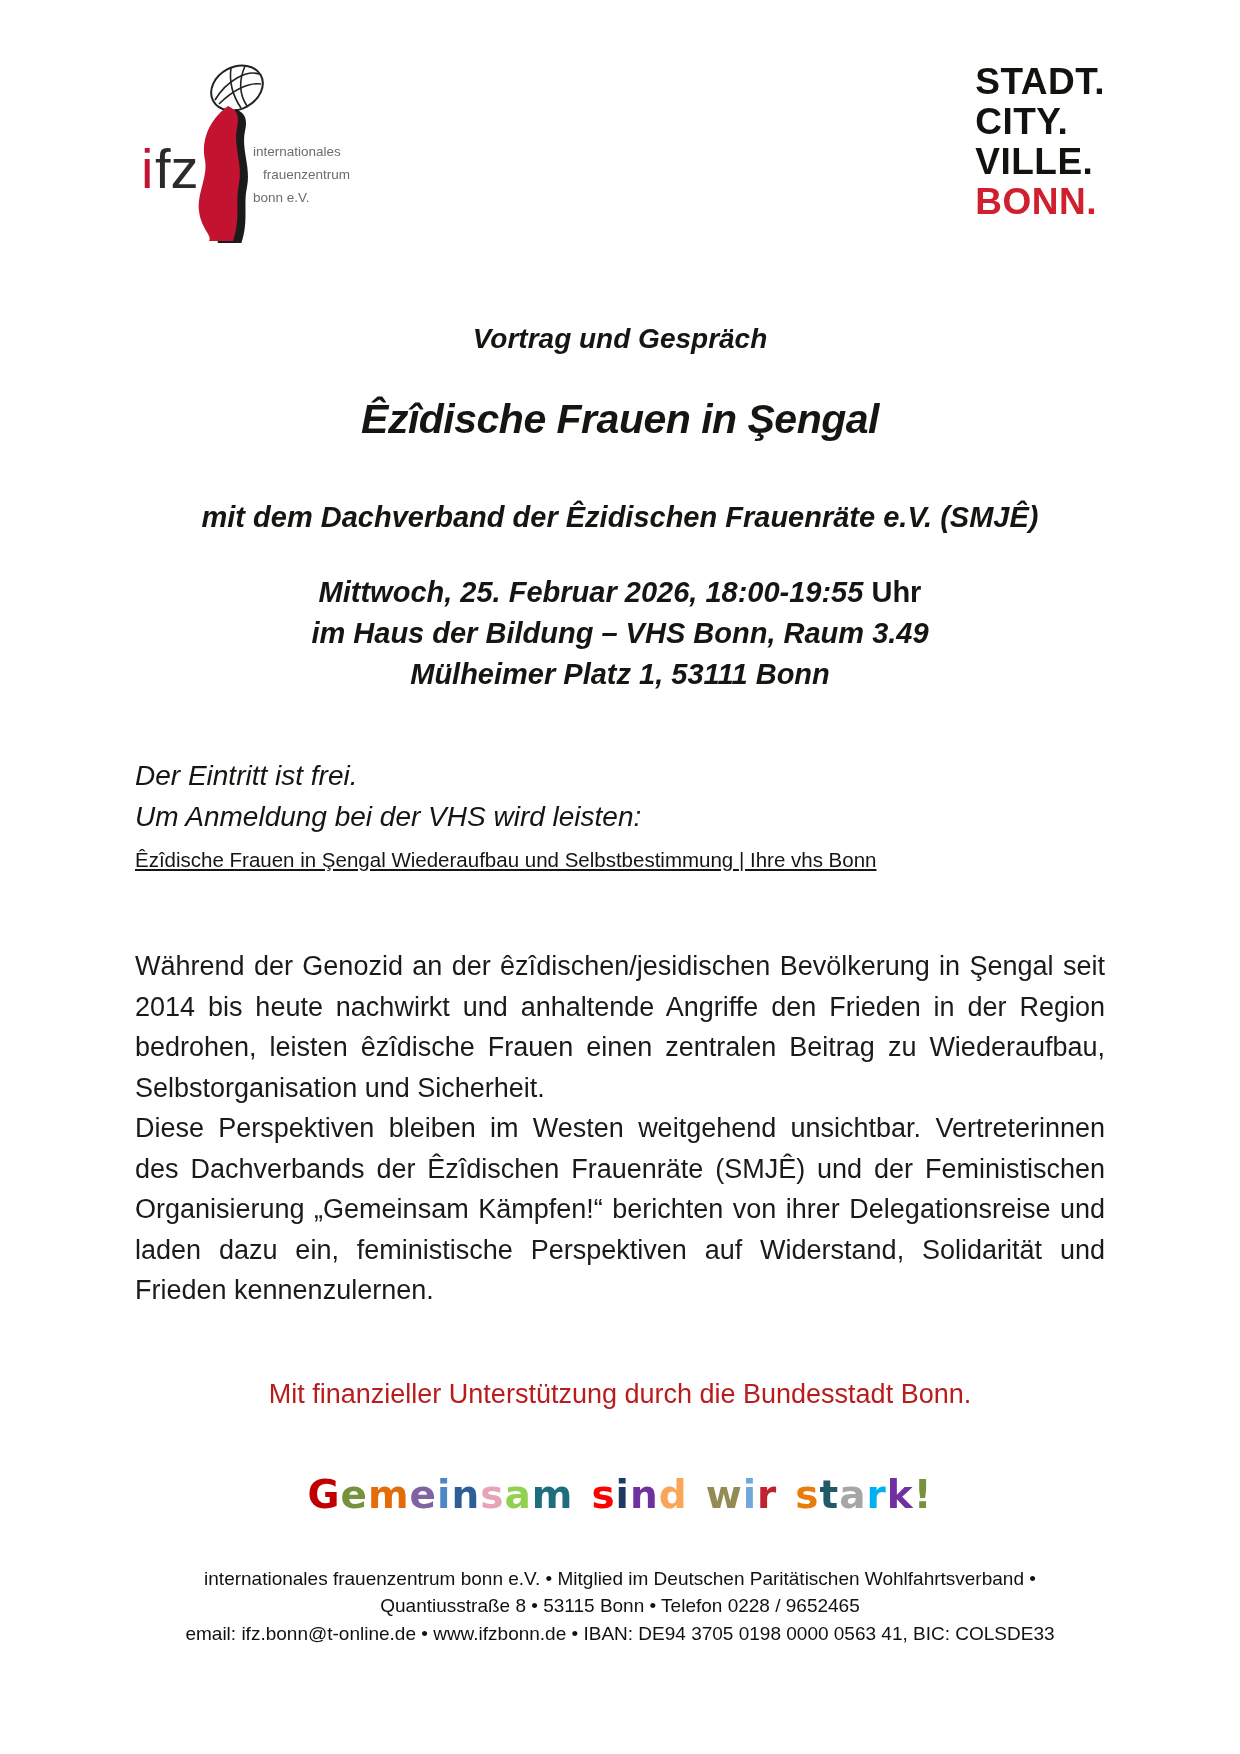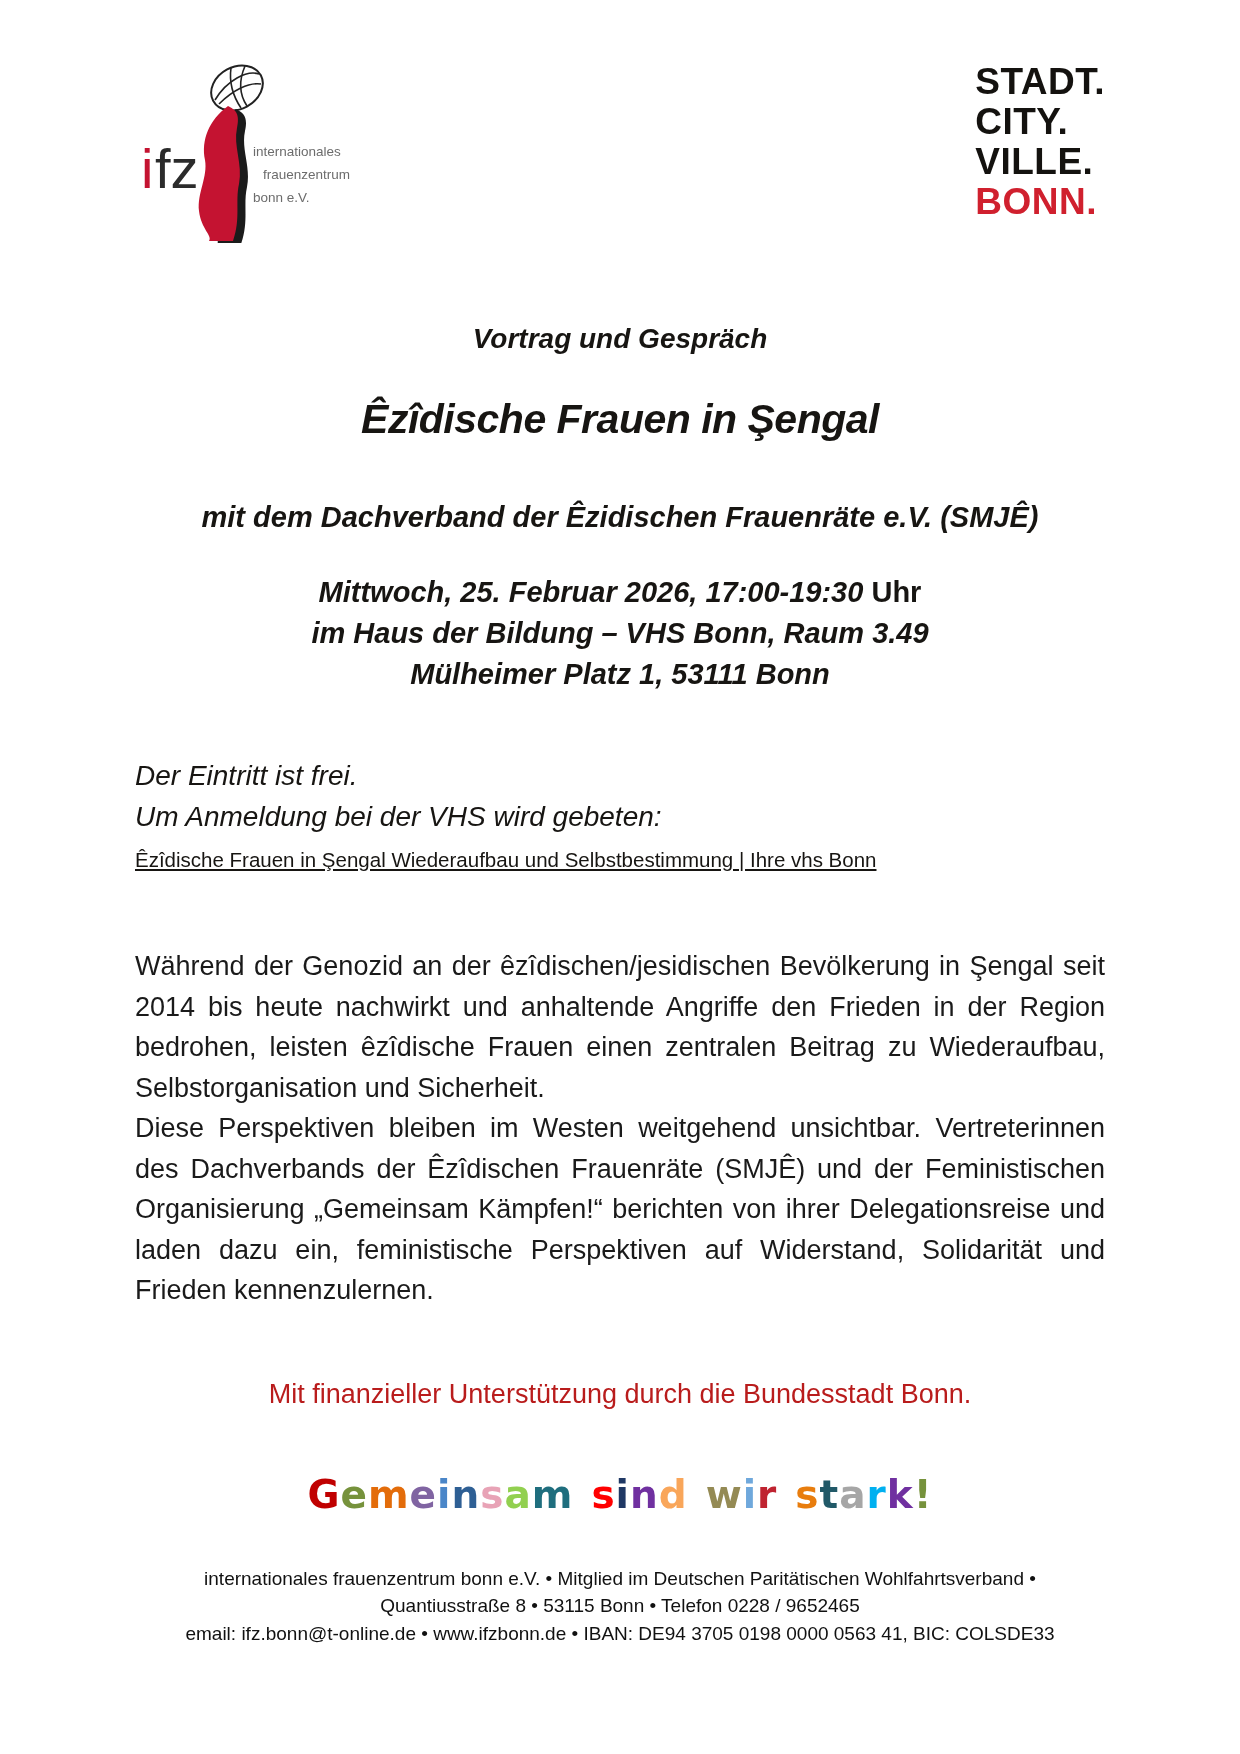--- a/index.html
+++ b/index.html
@@ -162,28 +162,28 @@
 
   <div class="title">
     <div>Êzîdische Frauen in Şengal</div>
   </div>
 
   <div class="subtitle">
     <div>mit dem Dachverband der Êzidischen Frauenräte e.V. (SMJÊ)</div>
   </div>
 
   <div class="event">
-    <div><span>Mittwoch, 25. Februar 2026, 17:00-19:30</span><span class="upright"> Uhr</span></div>
+    <div><span>Mittwoch, 25. Februar 2026, 18:00-19:55</span><span class="upright"> Uhr</span></div>
     <div>im Haus der Bildung – VHS Bonn, Raum 3.49</div>
     <div>Mülheimer Platz 1, 53111 Bonn</div>
   </div>
 
   <div class="admission">
     <div>Der Eintritt ist frei.</div>
-    <div>Um Anmeldung bei der VHS wird gebeten:</div>
+    <div>Um Anmeldung bei der VHS wird leisten:</div>
     <span class="vhs-link">Êzîdische Frauen in Şengal Wiederaufbau und Selbstbestimmung | Ihre vhs Bonn</span>
   </div>
 
   <div class="bodytext">
     <p>Während der Genozid an der êzîdischen/jesidischen Bevölkerung in Şengal seit 2014 bis heute nachwirkt und anhaltende Angriffe den Frieden in der Region bedrohen, leisten êzîdische Frauen einen zentralen Beitrag zu Wiederaufbau, Selbstorganisation und Sicherheit.</p>
     <p>Diese Perspektiven bleiben im Westen weitgehend unsichtbar. Vertreterinnen des Dachverbands der Êzîdischen Frauenräte (SMJÊ) und der Feministischen Organisierung „Gemeinsam Kämpfen!“ berichten von ihrer Delegationsreise und laden dazu ein, feministische Perspektiven auf Widerstand, Solidarität und Frieden kennenzulernen.</p>
   </div>
 
   <div class="funding">Mit finanzieller Unterstützung durch die Bundesstadt Bonn.</div>
 

